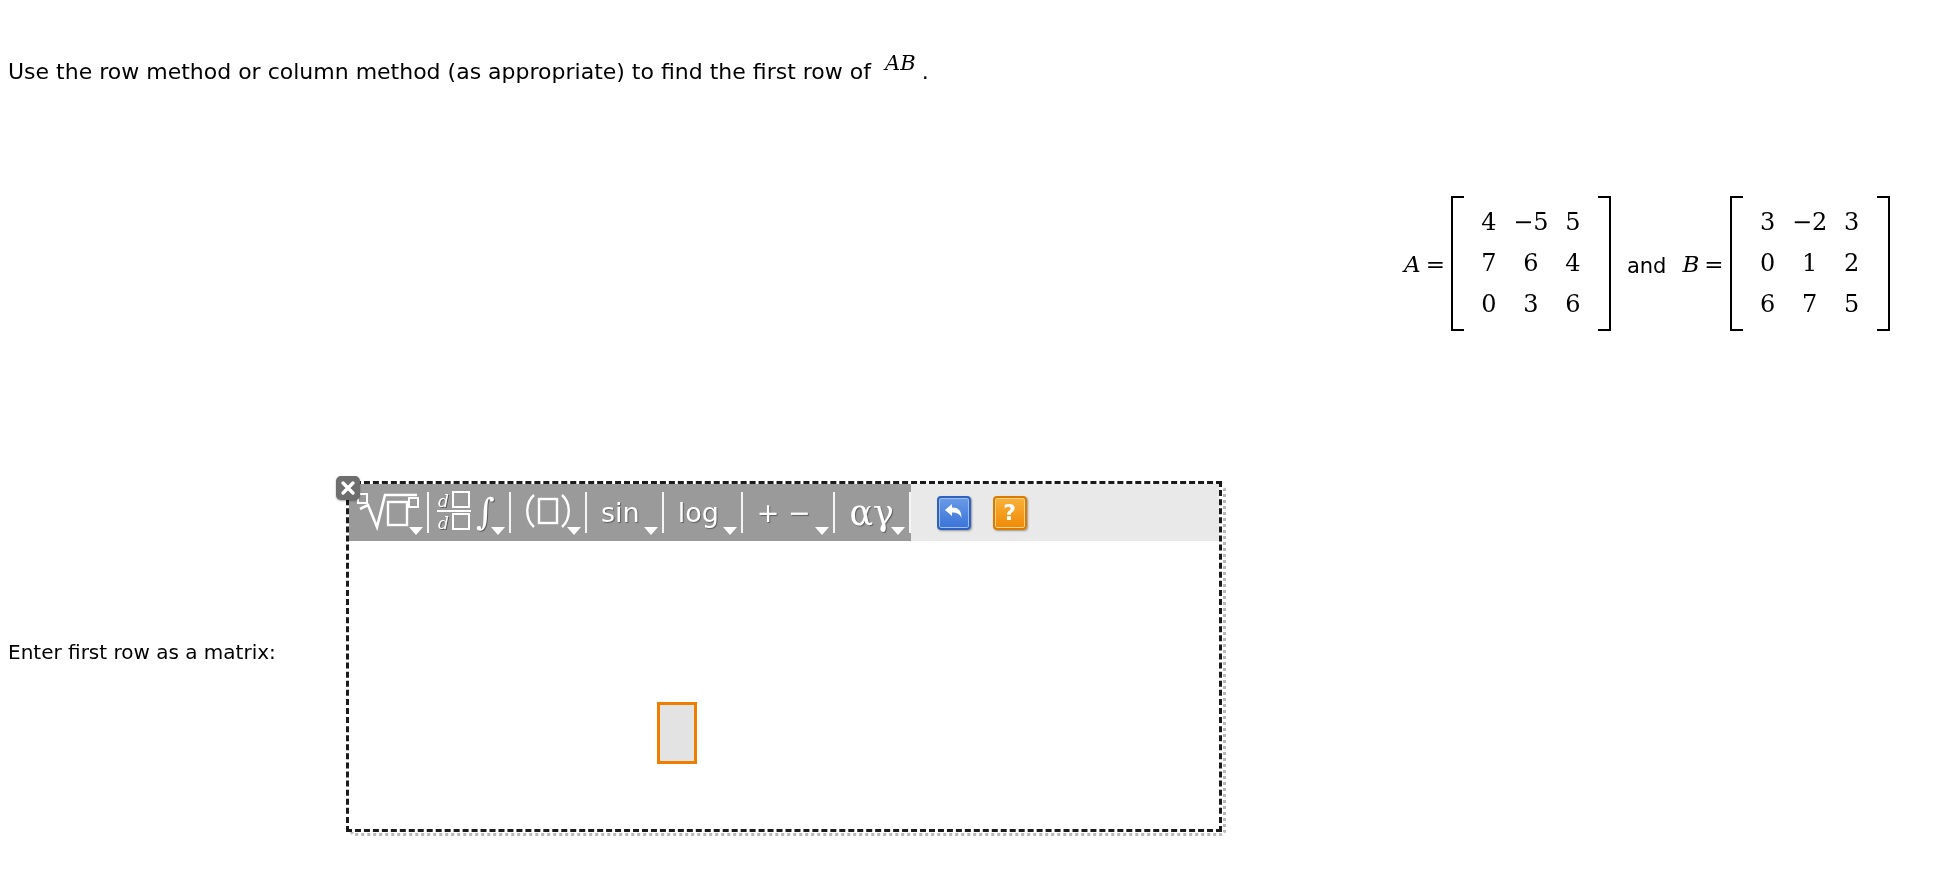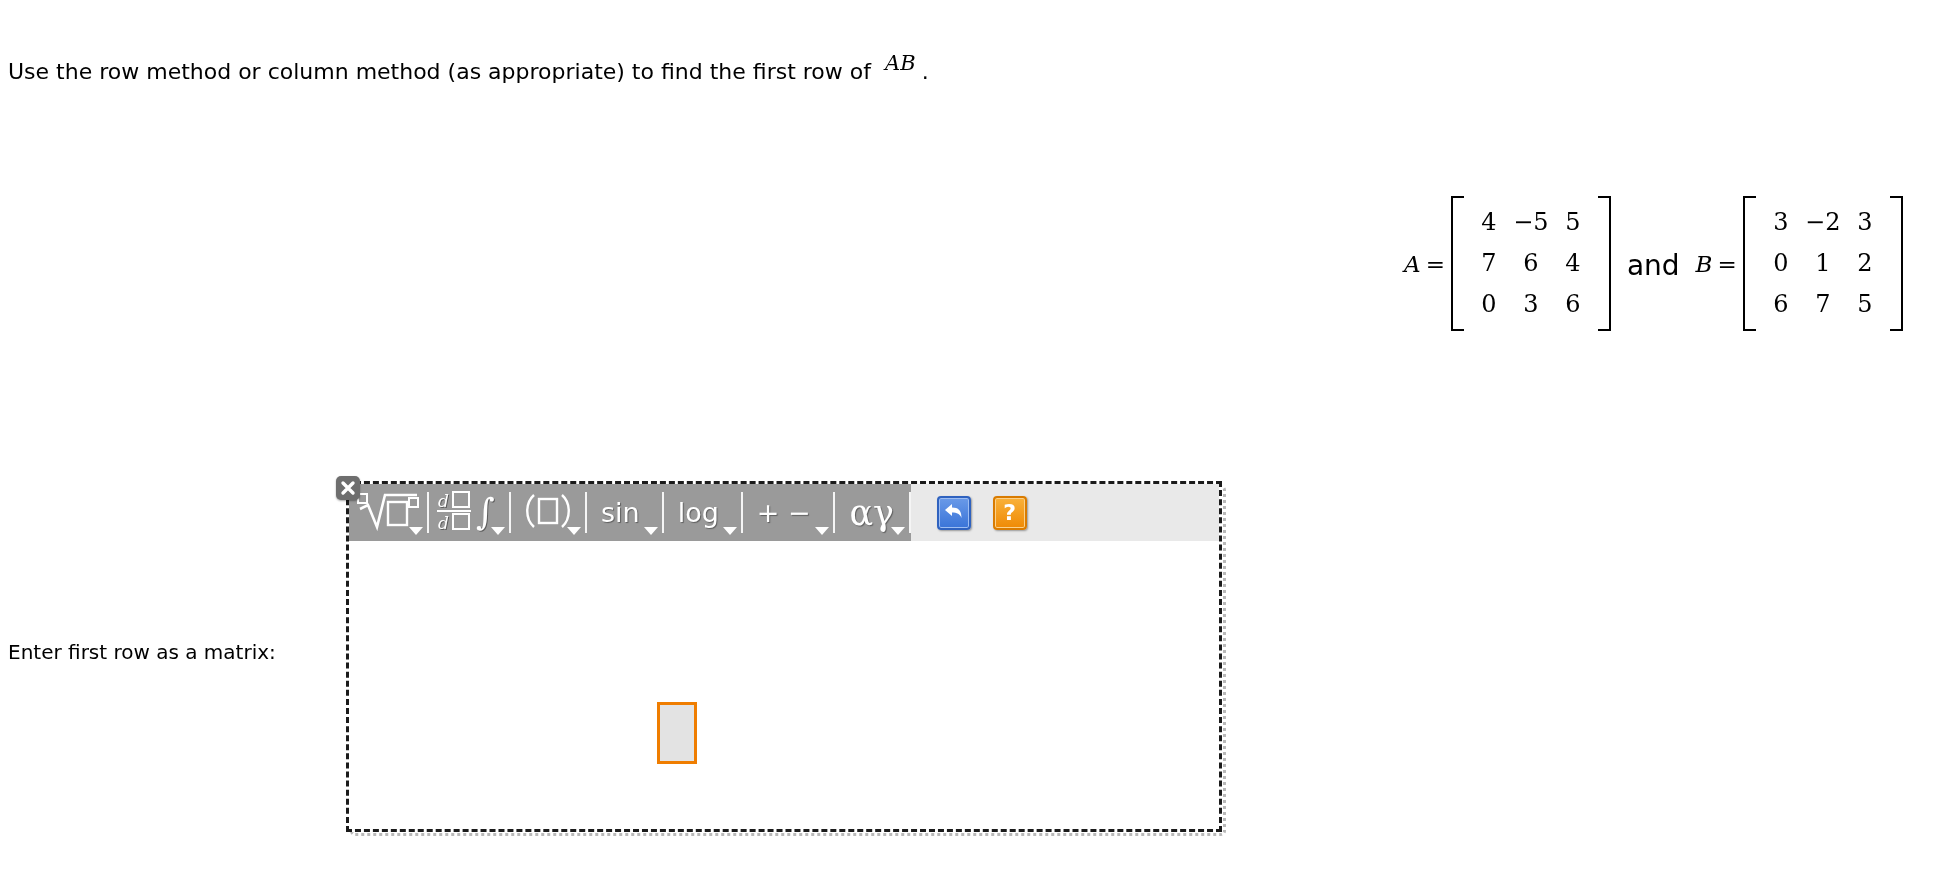--- a/index.html
+++ b/index.html
@@ -84,21 +84,21 @@
     font-size: 24px;
     padding: 6px 4px;
   }
   .mat-cell {
     text-align: center;
     line-height: 41px;
     height: 41px;
   }
   .and-word {
     font-family: "DejaVu Sans", "Liberation Sans", sans-serif;
-    font-size: 28px;
+    font-size: 21px;
     padding: 0 16px;
     position: relative;
     top: 2px;
   }
 
   
   #answer-label {
     position: absolute;
     left: 8px;
     top: 640px;

